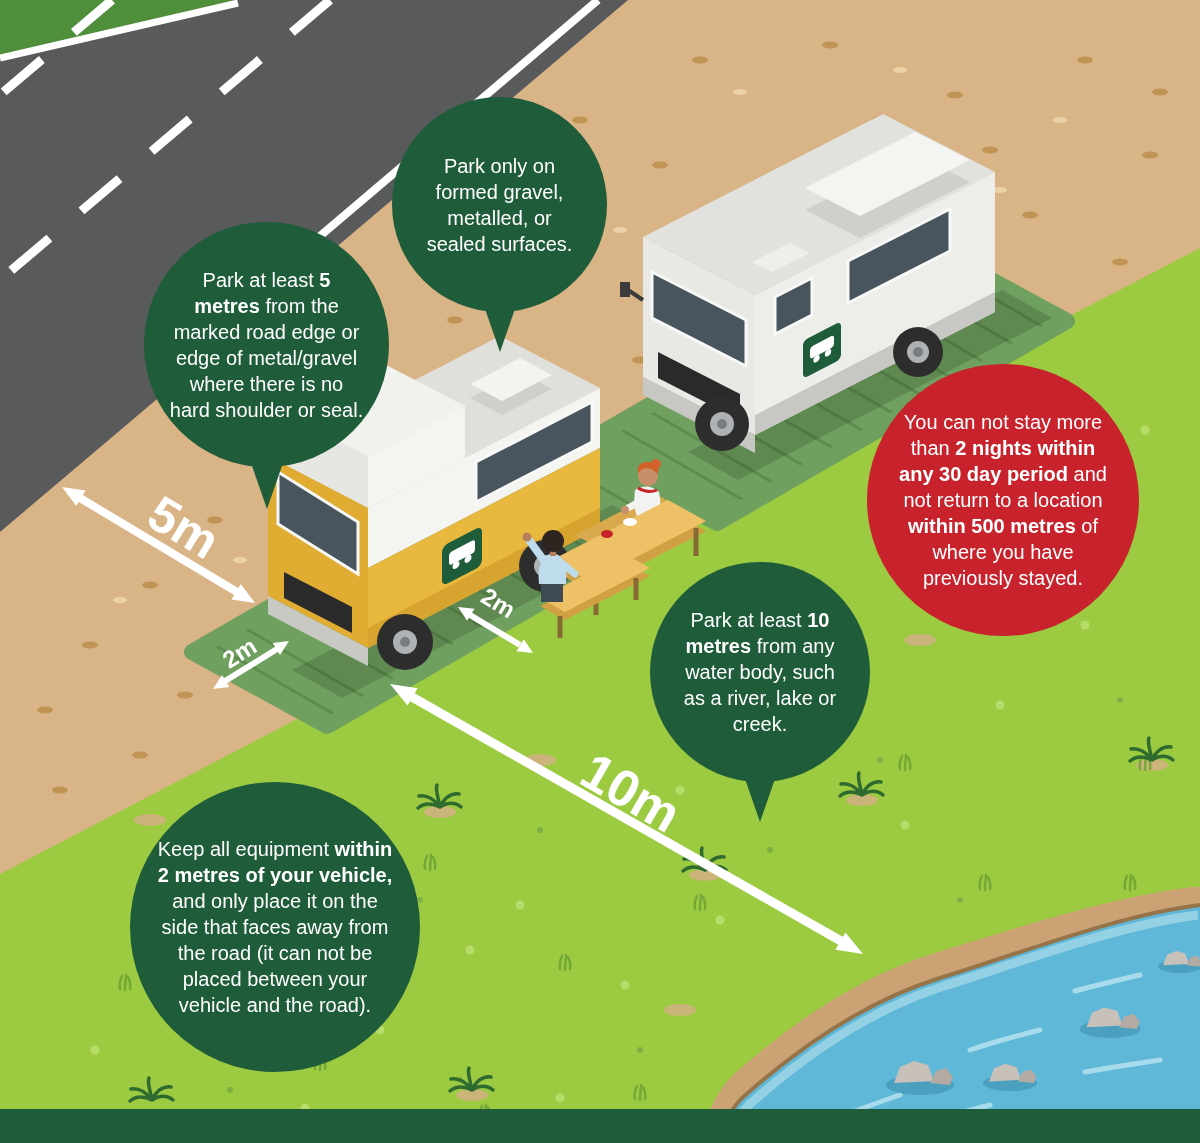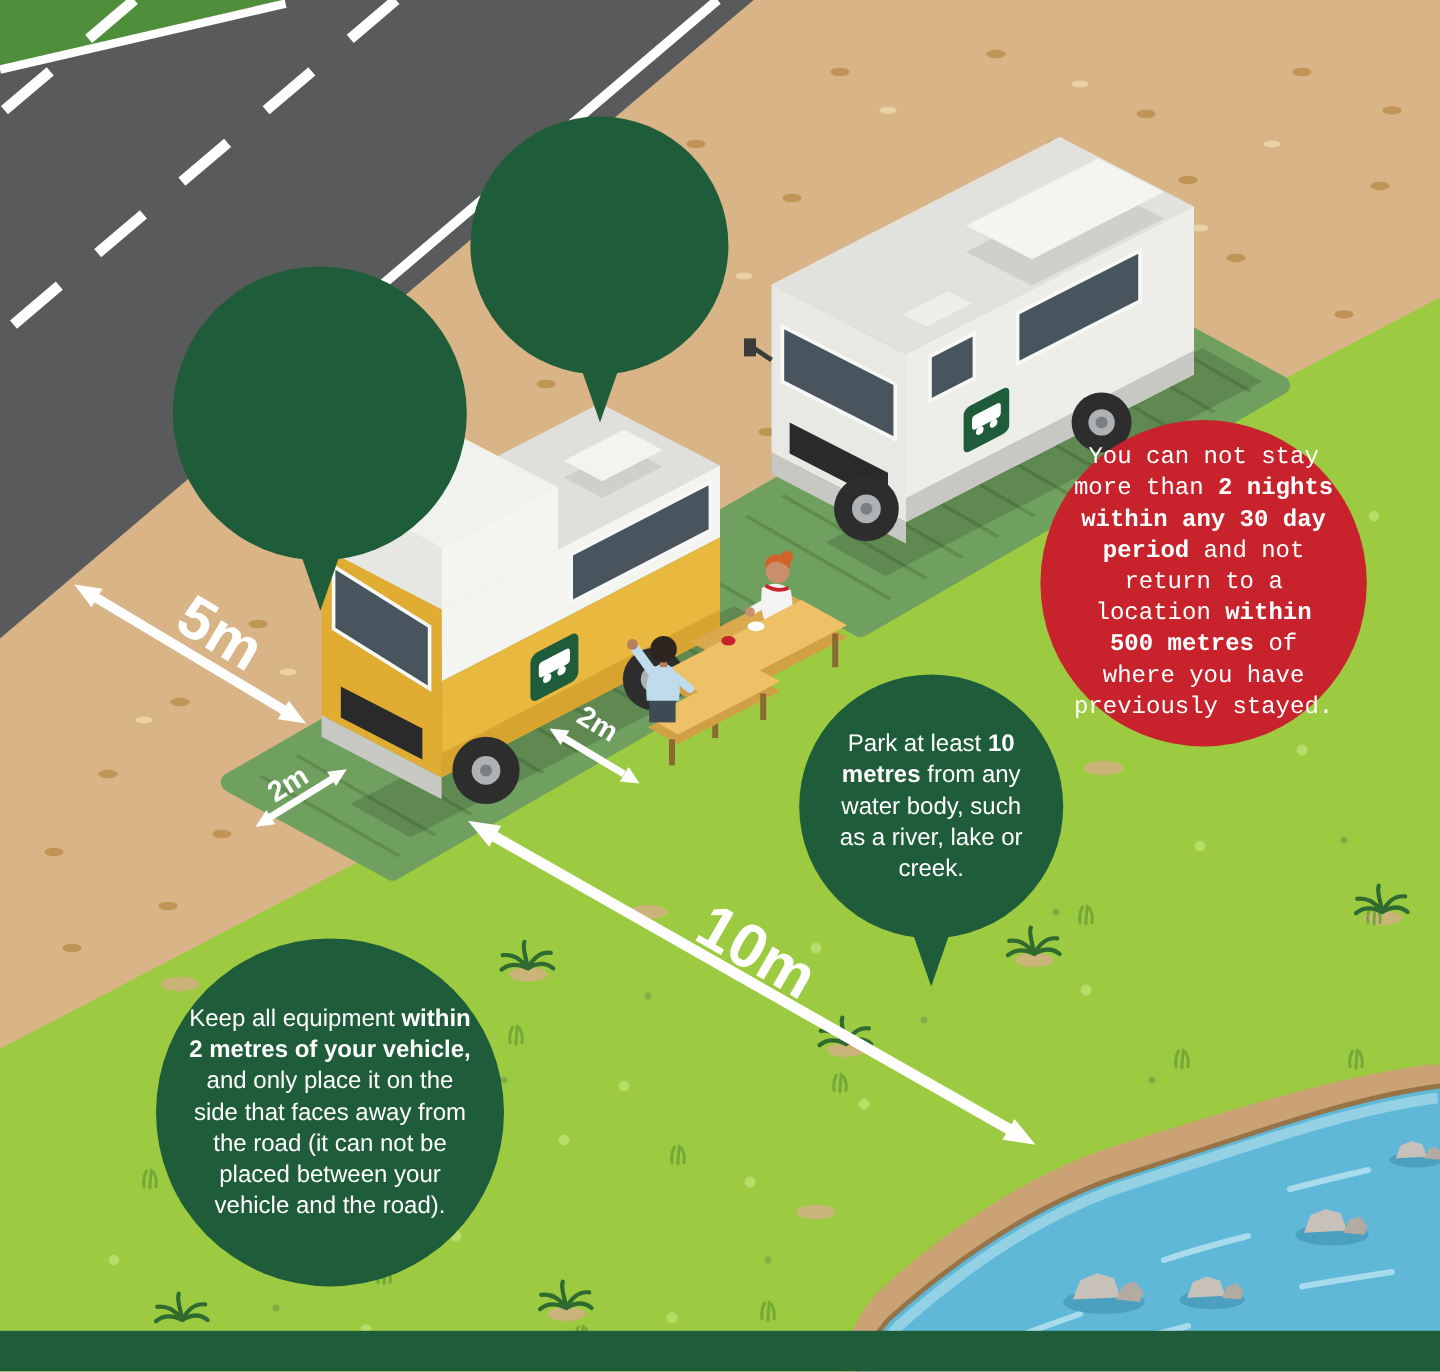--- a/index.html
+++ b/index.html
@@ -16,22 +16,22 @@
   .bubble p{margin:0;font-size:20px;line-height:1.3;padding:0 24px;font-weight:400;}
   .bubble strong{font-weight:700;}
   .tail{position:absolute;left:50%;transform:translateX(-50%);width:0;height:0;
         border-left:16px solid transparent;border-right:16px solid transparent;}
   .green .tail{border-top:46px solid #1E5C3A;}
 
   .b-surfaces{left:392px;top:97px;width:215px;height:215px;}
   .b-surfaces .tail{bottom:-40px;}
   .b-road{left:144px;top:222px;width:245px;height:245px;}
   .b-road .tail{bottom:-42px;}
-  .b-stay{left:867px;top:350px;width:272px;height:272px;font-family:Liberation Mono, monospace;}
-  .b-water{left:666px;top:562px;width:220px;height:220px;}
+  .b-stay{left:867px;top:364px;width:272px;height:272px;}
+  .b-water{left:650px;top:562px;width:220px;height:220px;}
   .b-water .tail{bottom:-40px;}
   .b-equip{left:130px;top:782px;width:290px;height:290px;}
 
   .footer{position:absolute;left:0;bottom:0;width:100%;height:34px;
           background:#1E5C3A;z-index:4;}
 </style>
 </head>
 <body>
 
 <div class="stage">
@@ -328,24 +328,26 @@
     </g>
   </g>
 
   <text transform="translate(175,542) rotate(31)" font-size="50">5m</text>
   <text transform="translate(622,808) rotate(30)" font-size="52">10m</text>
   <text transform="translate(244,660) rotate(-32)" font-size="24">2m</text>
   <text transform="translate(494,610) rotate(31)" font-size="24">2m</text>
 </svg>
 
 <div class="bubble green b-surfaces">
+  <p><span>Park only on formed gravel, metalled, or sealed surfaces.</span></p>
   <div class="tail"></div>
 </div>
 
 <div class="bubble green b-road">
+  <p><span>Park at least </span><strong>5 metres</strong><span> from the marked road edge or edge of metal/gravel where there is no hard shoulder or seal.</span></p>
   <div class="tail"></div>
 </div>
 
 <div class="bubble red b-stay">
   <p><span>You can not stay more than </span><strong>2 nights within any 30 day period</strong><span> and not return to a location </span><strong>within 500 metres</strong><span> of where you have previously stayed.</span></p>
 </div>
 
 <div class="bubble green b-water">
   <p><span>Park at least </span><strong>10 metres</strong><span> from any water body, such as a river, lake or creek.</span></p>
   <div class="tail"></div>

